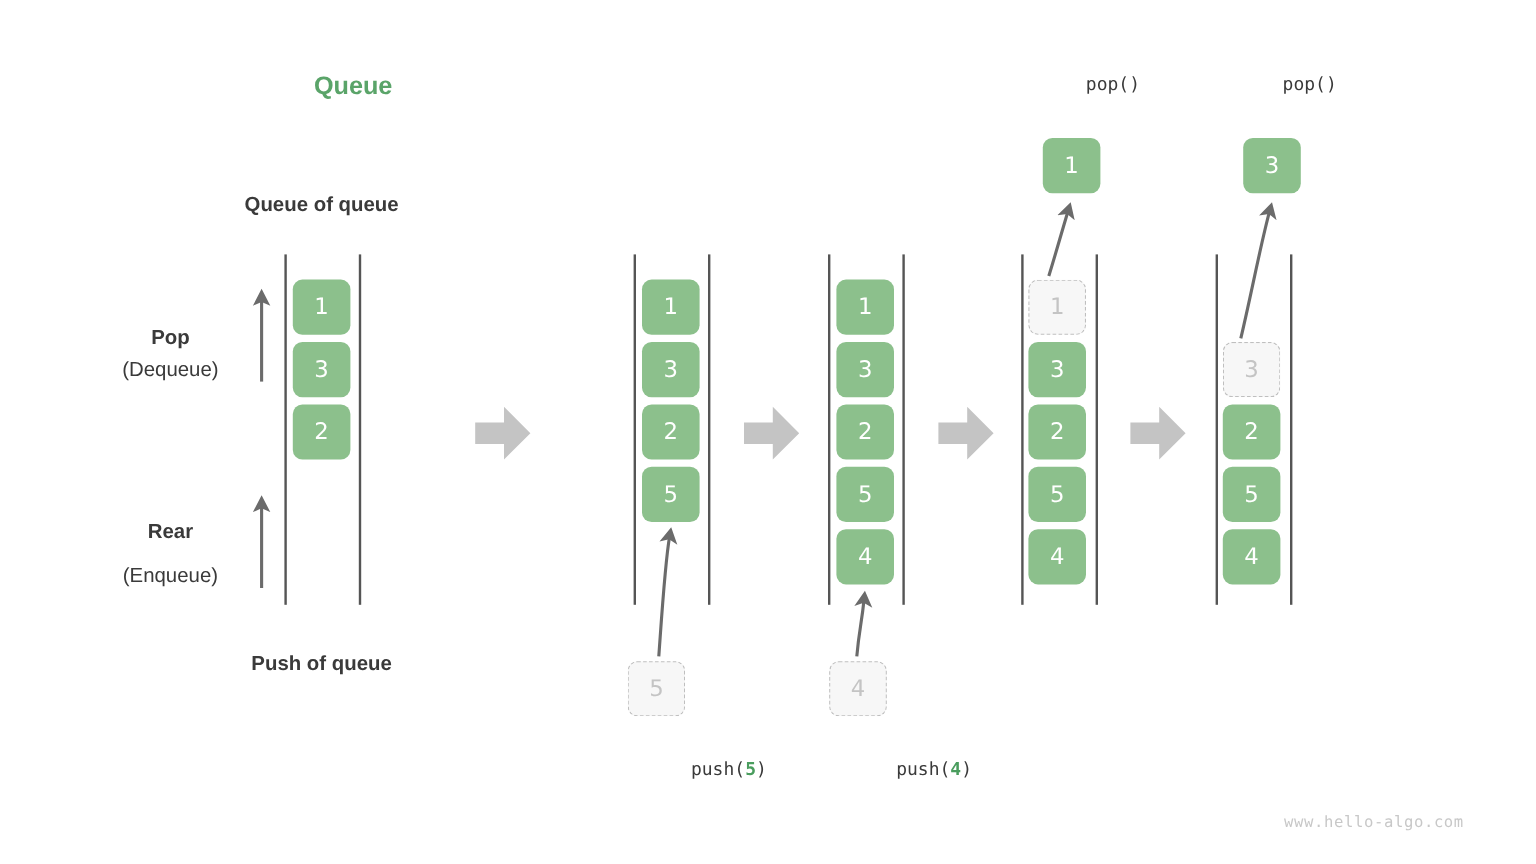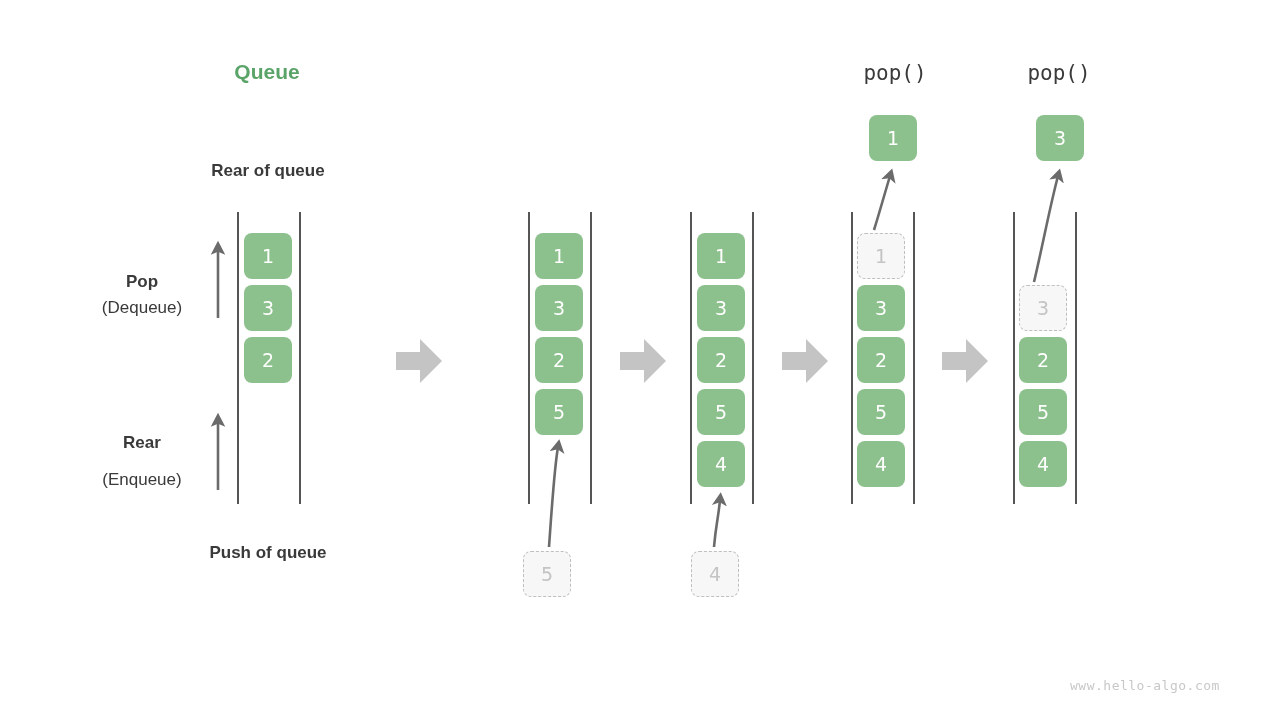--- a/index.html
+++ b/index.html
@@ -15,45 +15,45 @@
     font-family: "Liberation Sans", sans-serif;
     overflow: hidden;
   }
   
   .title {
     position: absolute;
     font-weight: bold;
     font-size: 21px;
     color: #5aa469;
     white-space: nowrap;
-    text-align: center;
+    text-align: right;
   }
   .label-bold {
     position: absolute;
     font-weight: bold;
     font-size: 17px;
     color: #3a3a3a;
     white-space: nowrap;
     text-align: center;
   }
   .label-reg {
     position: absolute;
     font-weight: normal;
     font-size: 17px;
     color: #3a3a3a;
     white-space: nowrap;
     text-align: center;
   }
   .mono {
     position: absolute;
     font-family: "DejaVu Sans Mono", monospace;
-    font-size: 21px;
+    font-size: 15px;
     color: #3a3a3a;
     white-space: nowrap;
-    text-align: center;
+    text-align: right;
   }
   .mono .accent {
     color: #4a9d5e;
     font-weight: bold;
   }
   .watermark {
     position: absolute;
     font-family: "DejaVu Sans Mono", monospace;
     font-size: 13px;
     color: #c8c8c8;
@@ -100,21 +100,21 @@
     pointer-events: none;
   }
 </style>
 </head>
 <body>
 
 <div id="canvas">
 
   <div class="title" style="left:207px; top:60px; width:120px;">Queue</div>
 
-  <div class="label-bold" style="left:188px; top:161px; width:160px;">Rear of queue</div>
+  <div class="label-bold" style="left:188px; top:161px; width:160px;">Queue of queue</div>
 
   <div class="label-bold" style="left:62px; top:272px; width:160px;">Pop</div>
   <div class="label-reg" style="left:62px; top:298px; width:160px;">(Dequeue)</div>
 
   <div class="label-bold" style="left:62px; top:433px; width:160px;">Rear</div>
   <div class="label-reg" style="left:62px; top:470px; width:160px;">(Enqueue)</div>
 
   <div class="label-bold" style="left:188px; top:543px; width:160px;">Push of queue</div>
 
   <div class="rail" style="left:237px; top:212px; height:292px;"></div>
@@ -127,32 +127,34 @@
   <div class="rail" style="left:528px; top:212px; height:292px;"></div>
   <div class="rail" style="left:590px; top:212px; height:292px;"></div>
 
   <div class="cell filled" style="left:535px; top:233px;">1</div>
   <div class="cell filled" style="left:535px; top:285px;">3</div>
   <div class="cell filled" style="left:535px; top:337px;">2</div>
   <div class="cell filled" style="left:535px; top:389px;">5</div>
 
   <div class="cell ghost" style="left:523px; top:551px;">5</div>
 
+  <div class="mono" style="left:479px; top:632px; width:160px;"><span>push(</span><span class="accent">5</span><span>)</span></div>
 
   <div class="rail" style="left:690px; top:212px; height:292px;"></div>
   <div class="rail" style="left:752px; top:212px; height:292px;"></div>
 
   <div class="cell filled" style="left:697px; top:233px;">1</div>
   <div class="cell filled" style="left:697px; top:285px;">3</div>
   <div class="cell filled" style="left:697px; top:337px;">2</div>
   <div class="cell filled" style="left:697px; top:389px;">5</div>
   <div class="cell filled" style="left:697px; top:441px;">4</div>
 
   <div class="cell ghost" style="left:691px; top:551px;">4</div>
 
+  <div class="mono" style="left:650px; top:632px; width:160px;"><span>push(</span><span class="accent">4</span><span>)</span></div>
 
   <div class="rail" style="left:851px; top:212px; height:292px;"></div>
   <div class="rail" style="left:913px; top:212px; height:292px;"></div>
 
   <div class="cell ghost" style="left:857px; top:233px;">1</div>
   <div class="cell filled" style="left:857px; top:285px;">3</div>
   <div class="cell filled" style="left:857px; top:337px;">2</div>
   <div class="cell filled" style="left:857px; top:389px;">5</div>
   <div class="cell filled" style="left:857px; top:441px;">4</div>
 

